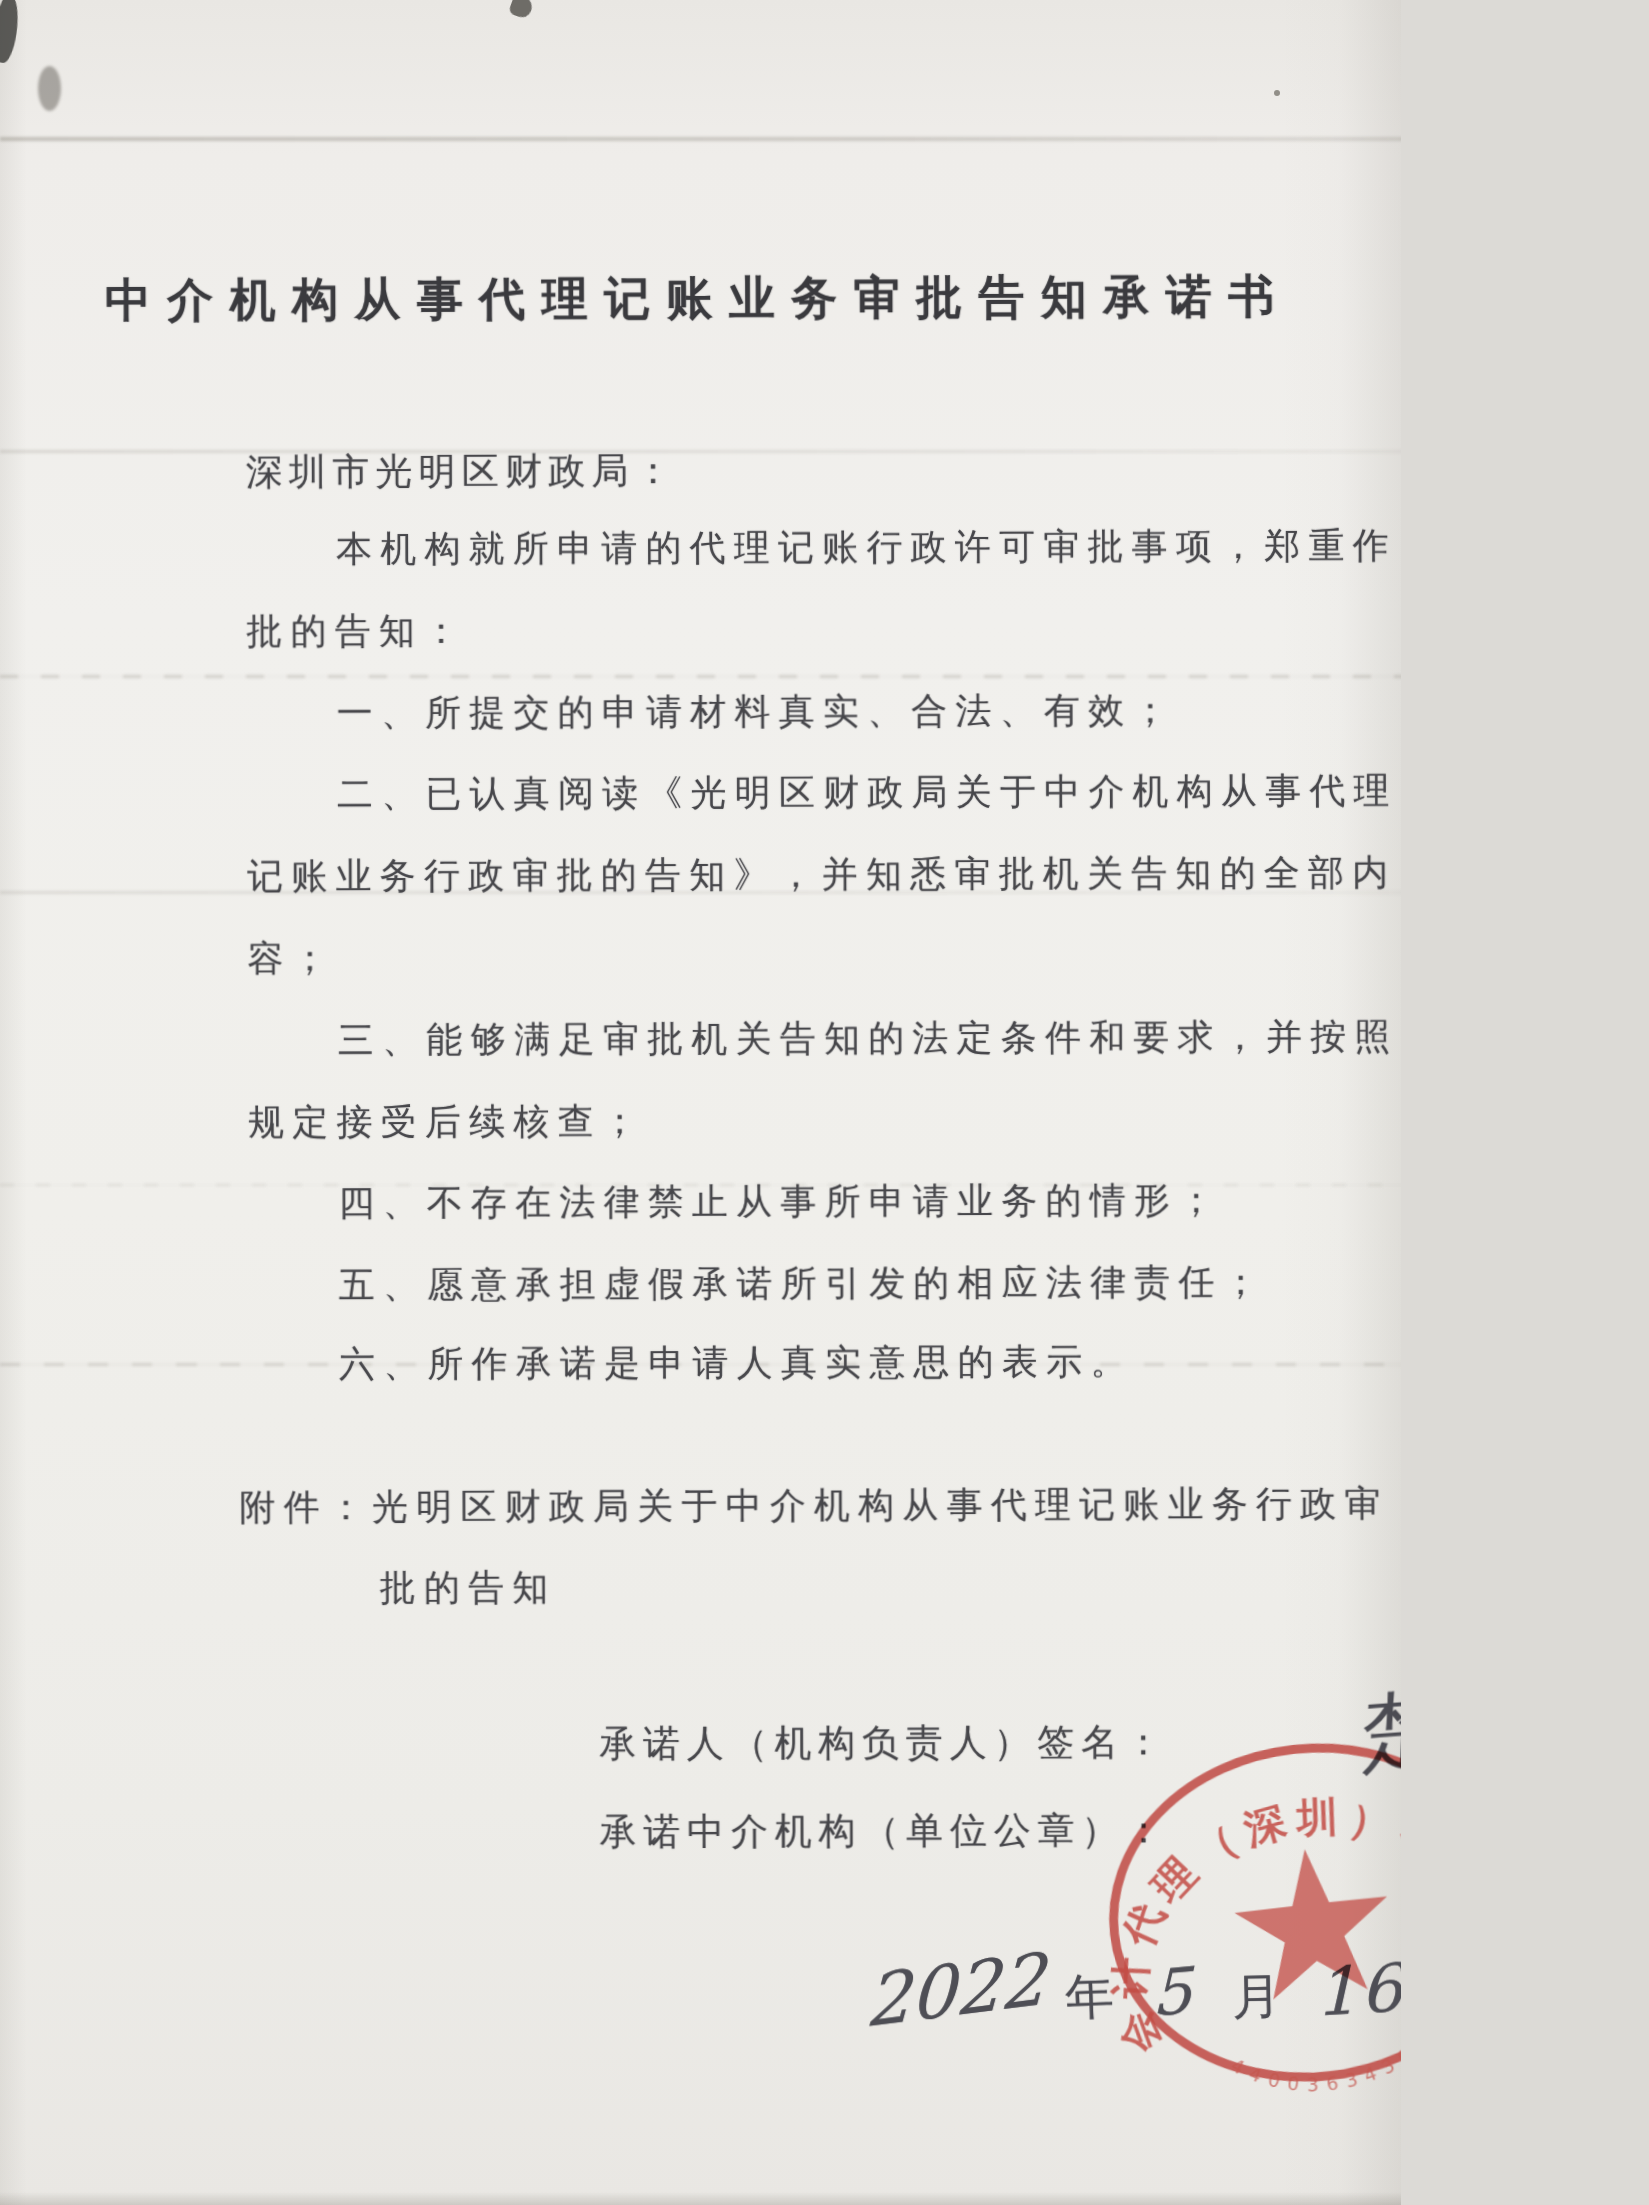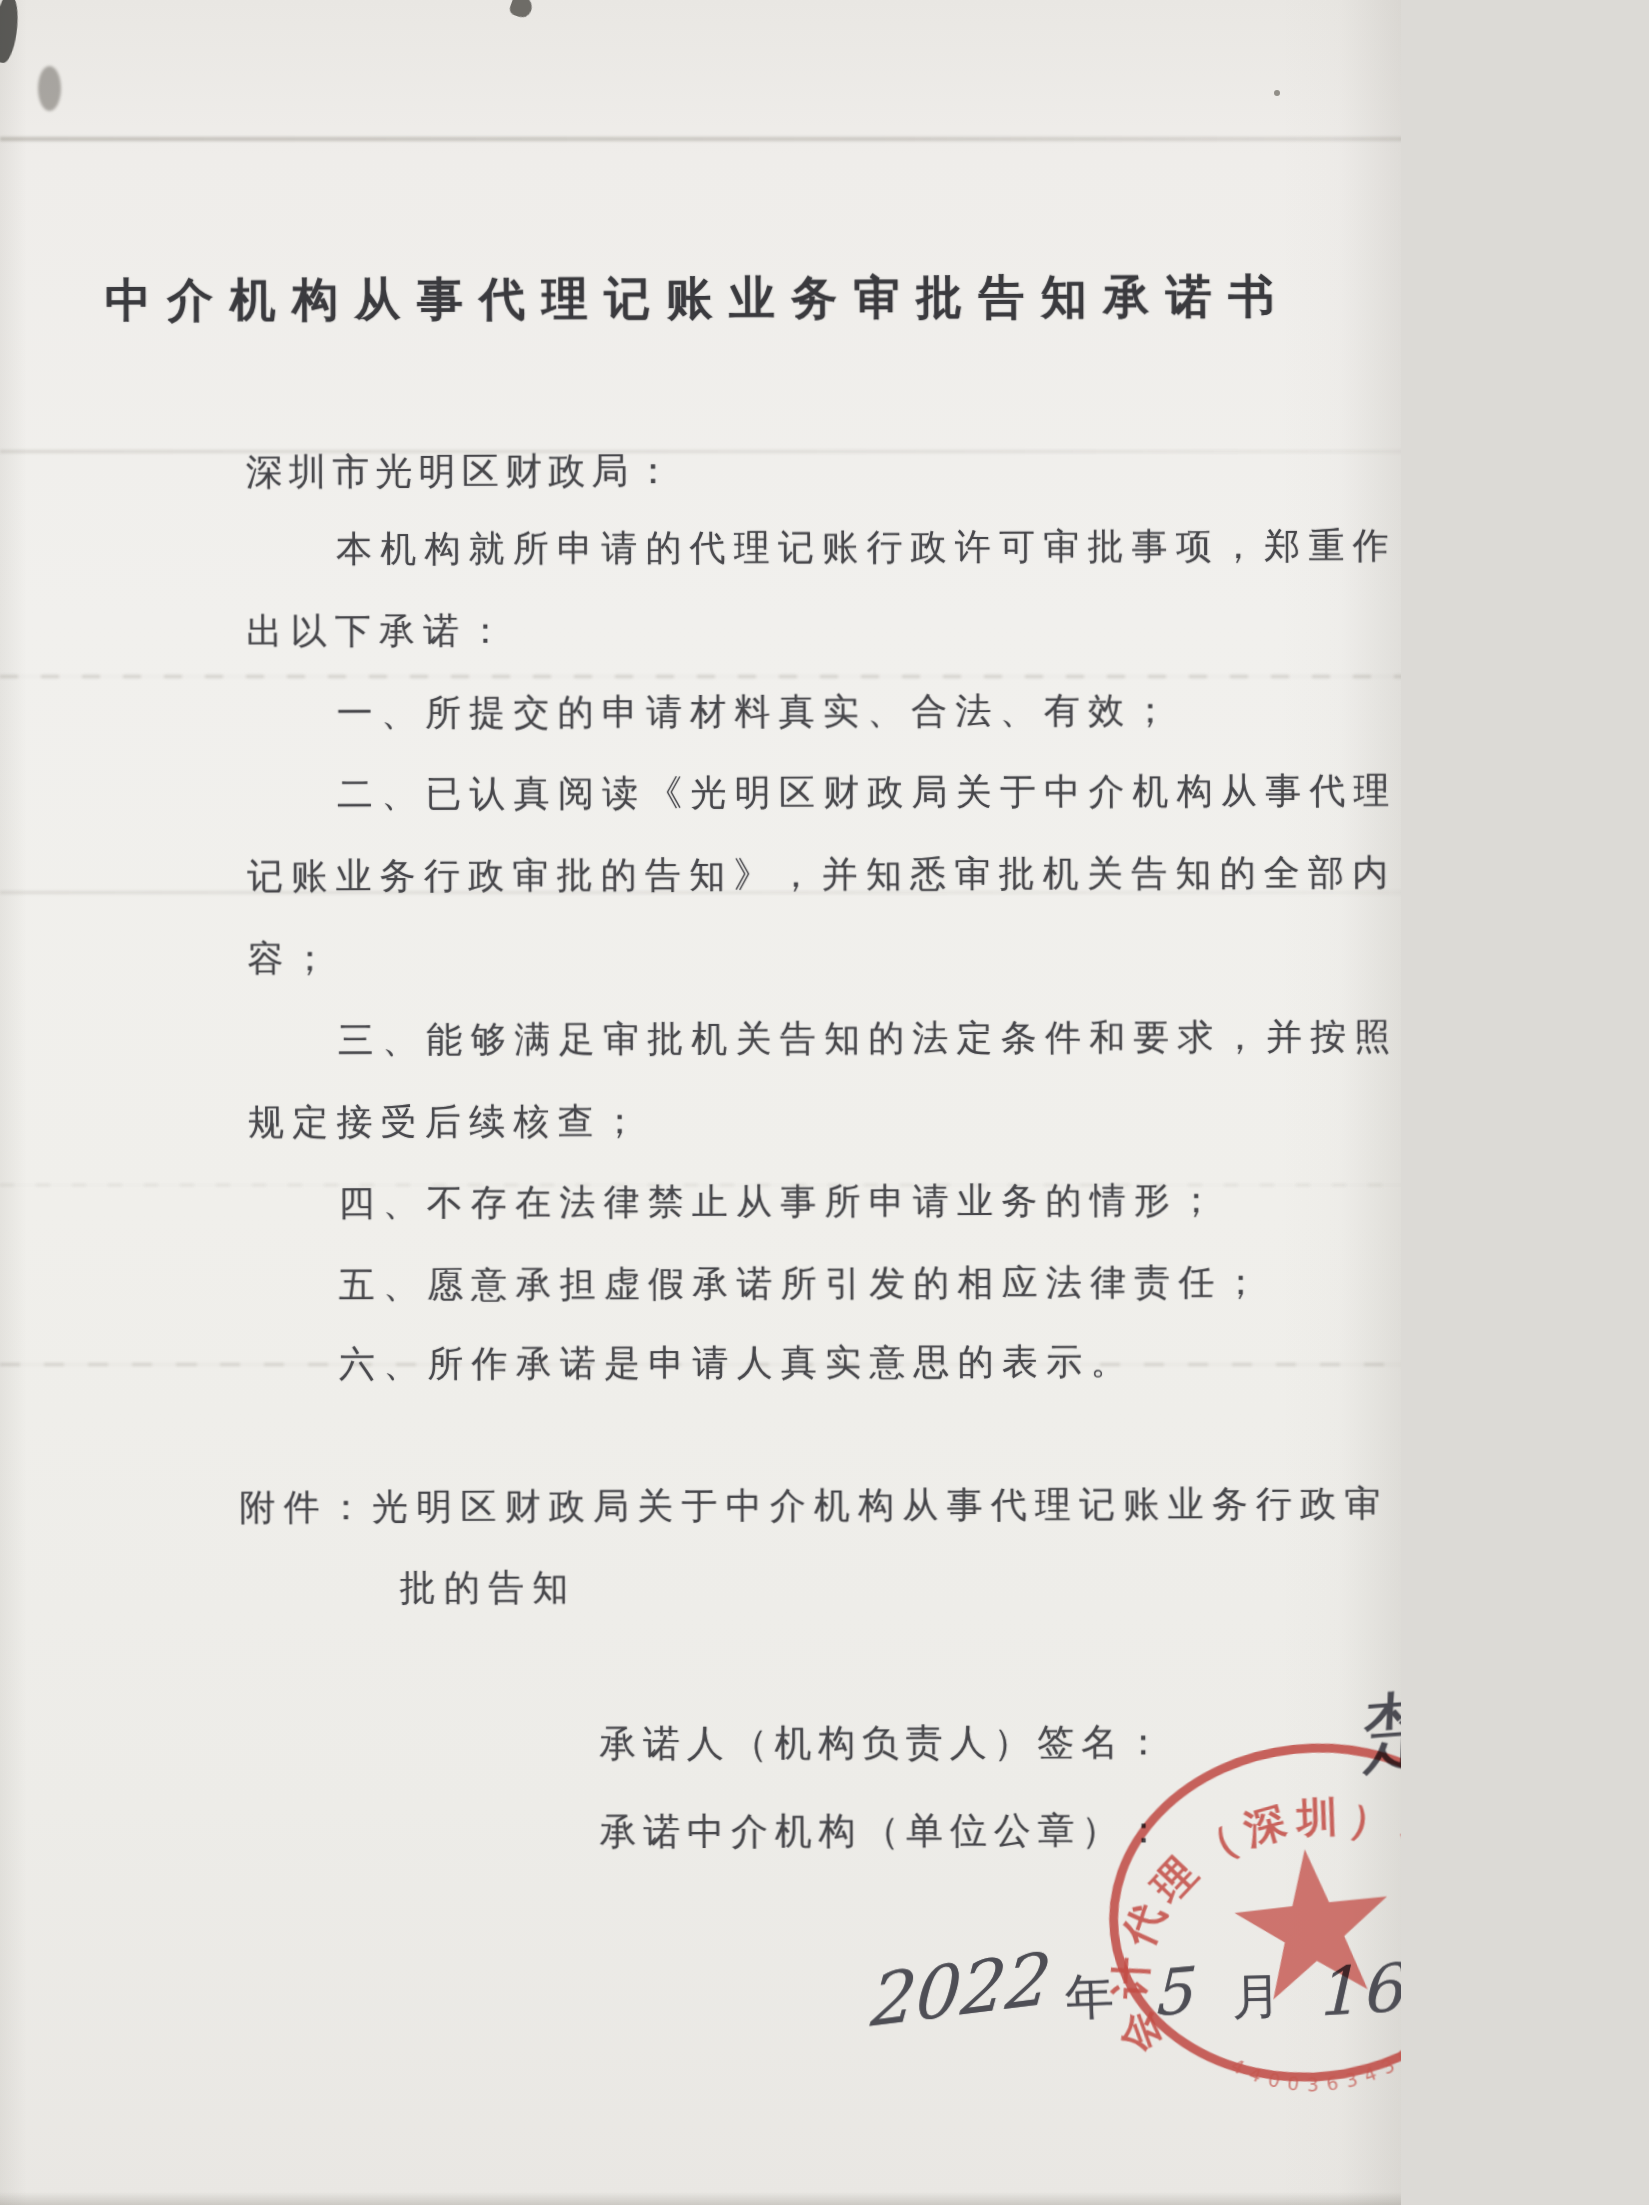--- a/index.html
+++ b/index.html
@@ -23,21 +23,21 @@
   }
   .flush{left:248px;}
   .indent{left:338px;}
   #title{
     position:absolute;left:50%;top:268px;transform:translateX(-50%);
     font-size:46px;font-weight:bold;letter-spacing:16.4px;color:#3a3a3e;
     white-space:nowrap;text-shadow:0 0 1.4px rgba(55,55,60,0.45);
   }
   #salutation{top:446px;letter-spacing:6.2px;font-size:37px;}
   .att1{left:238px;top:1482px;}
-  .att2{left:378px;top:1563px;margin-left:20px;}
+  .att2{left:378px;top:1563px;}
   .siglabel{left:597px;font-size:37px;letter-spacing:6.8px;}
   #signer-line{top:1719px;}
   #agency-line{top:1807px;}
   
   .hand{
     position:absolute;color:#4c4c53;white-space:nowrap;
     font-family:"DejaVu Serif","Liberation Serif",serif;
     text-shadow:0 0 0.7px rgba(60,60,70,0.5);
   }
   #signature{
@@ -85,21 +85,21 @@
   <div class="streak s4"></div>
   <div class="streak s5"></div>
   <div class="streak s6"></div>
 
   <div id="content">
     <div id="title">中介机构从事代理记账业务审批告知承诺书</div>
 
     <div class="txt flush" id="salutation">深圳市光明区财政局：</div>
 
     <div class="txt indent" style="top:524px">本机构就所申请的代理记账行政许可审批事项，郑重作</div>
-    <div class="txt flush" style="top:606px">出以下承诺：</div>
+    <div class="txt flush" style="top:606px">批的告知：</div>
     <div class="txt indent" style="top:688px">一、所提交的申请材料真实、合法、有效；</div>
     <div class="txt indent" style="top:769px">二、已认真阅读《光明区财政局关于中介机构从事代理</div>
     <div class="txt flush" style="top:851px">记账业务行政审批的告知》，并知悉审批机关告知的全部内</div>
     <div class="txt flush" style="top:933px">容；</div>
     <div class="txt indent" style="top:1015px">三、能够满足审批机关告知的法定条件和要求，并按照</div>
     <div class="txt flush" style="top:1097px">规定接受后续核查；</div>
     <div class="txt indent" style="top:1178px">四、不存在法律禁止从事所申请业务的情形；</div>
     <div class="txt indent" style="top:1260px">五、愿意承担虚假承诺所引发的相应法律责任；</div>
     <div class="txt indent" style="top:1339px">六、所作承诺是申请人真实意思的表示。</div>
 

